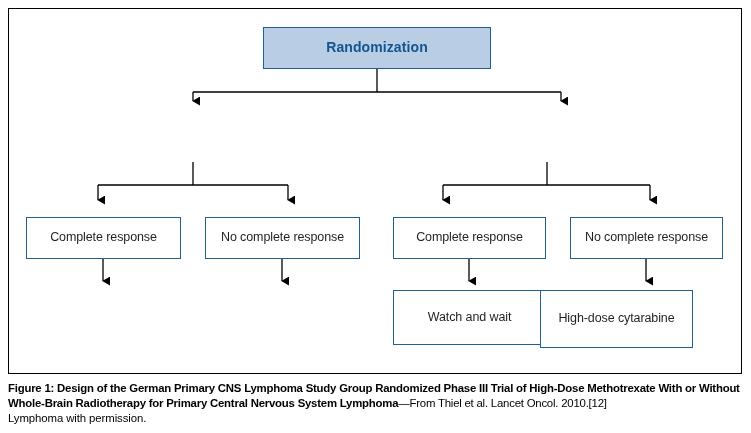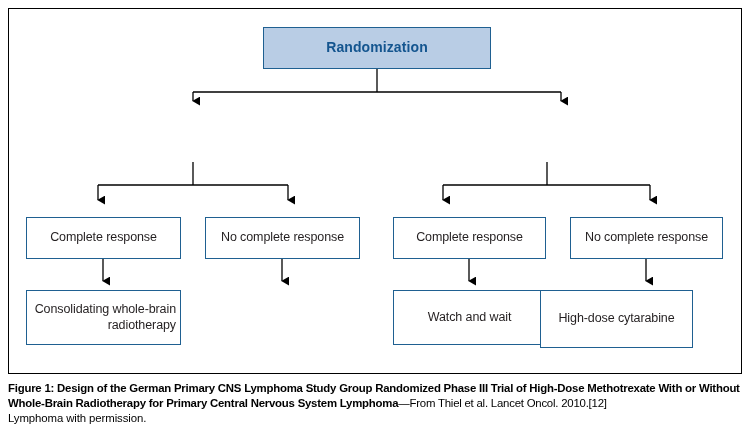--- a/index.html
+++ b/index.html
@@ -47,21 +47,21 @@
   
   .node {
     position: absolute;
     box-sizing: border-box;
     border: 1.4px solid #1f6091;
     background: #ffffff;
     color: #231f20;
     display: flex;
     align-items: center;
     justify-content: center;
-    text-align: right;
+    text-align: center;
     font-size: 12.5px;
     line-height: 1.25;
     letter-spacing: -0.1px;
     padding: 16px 4px;
   }
 
   .node.accent {
     background: #b9cde5;
     border: 1.6px solid #1f6091;
     color: #14558f;
@@ -156,21 +156,20 @@
 
 
   <div class="node" id="node-cr-left">Complete response</div>
 
   <div class="node" id="node-ncr-left">No complete response</div>
 
   <div class="node" id="node-cr-right">Complete response</div>
 
   <div class="node" id="node-ncr-right">No complete response</div>
 
-  <div class="node" id="node-consolidating">Consolidating whole-brain radiotherapy</div>
 
 
   <div class="node" id="node-watch">Watch and wait</div>
 
   <div class="node" id="node-cytarabine">High-dose cytarabine</div>
 
   <div class="caption">
     <span class="bold">Figure 1: Design of the German Primary CNS Lymphoma Study Group Randomized Phase III Trial of High-Dose Methotrexate With or Without Whole-Brain Radiotherapy for Primary Central Nervous System Lymphoma</span><span class="normal">—From Thiel et al. Lancet Oncol. 2010.[12]</span>
     <span class="caption-line2">Lymphoma with permission.</span>
   </div>

